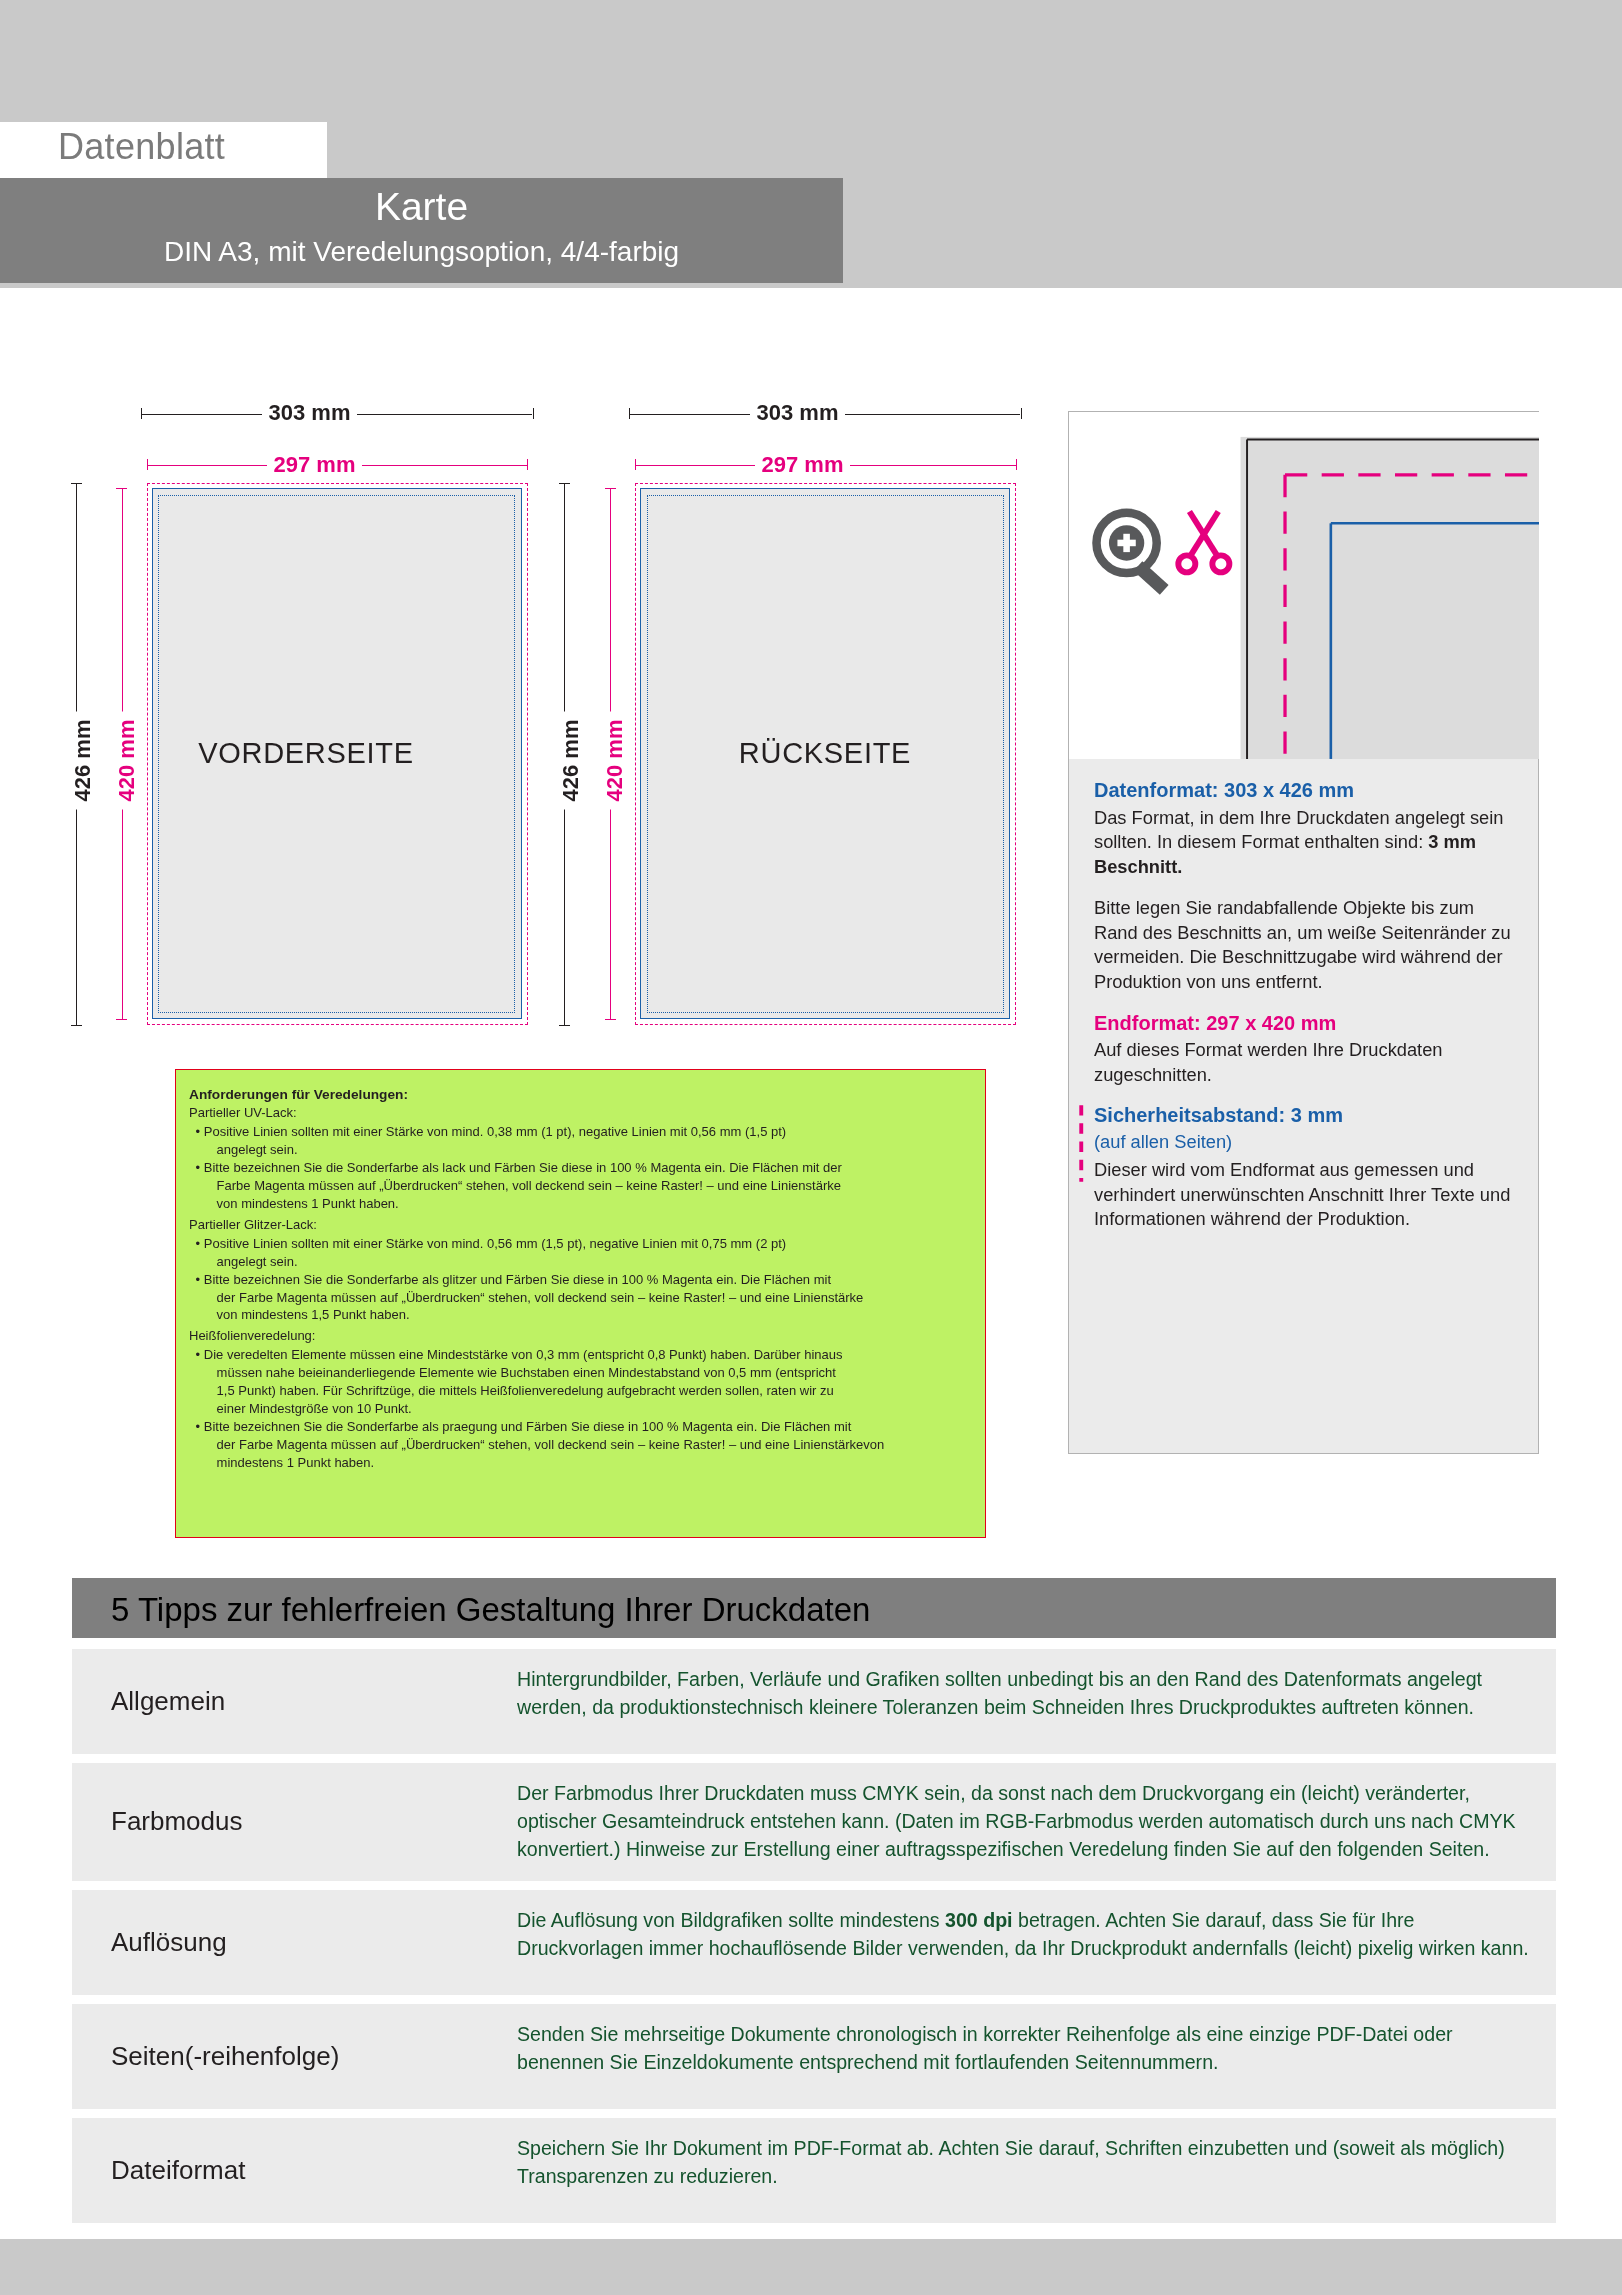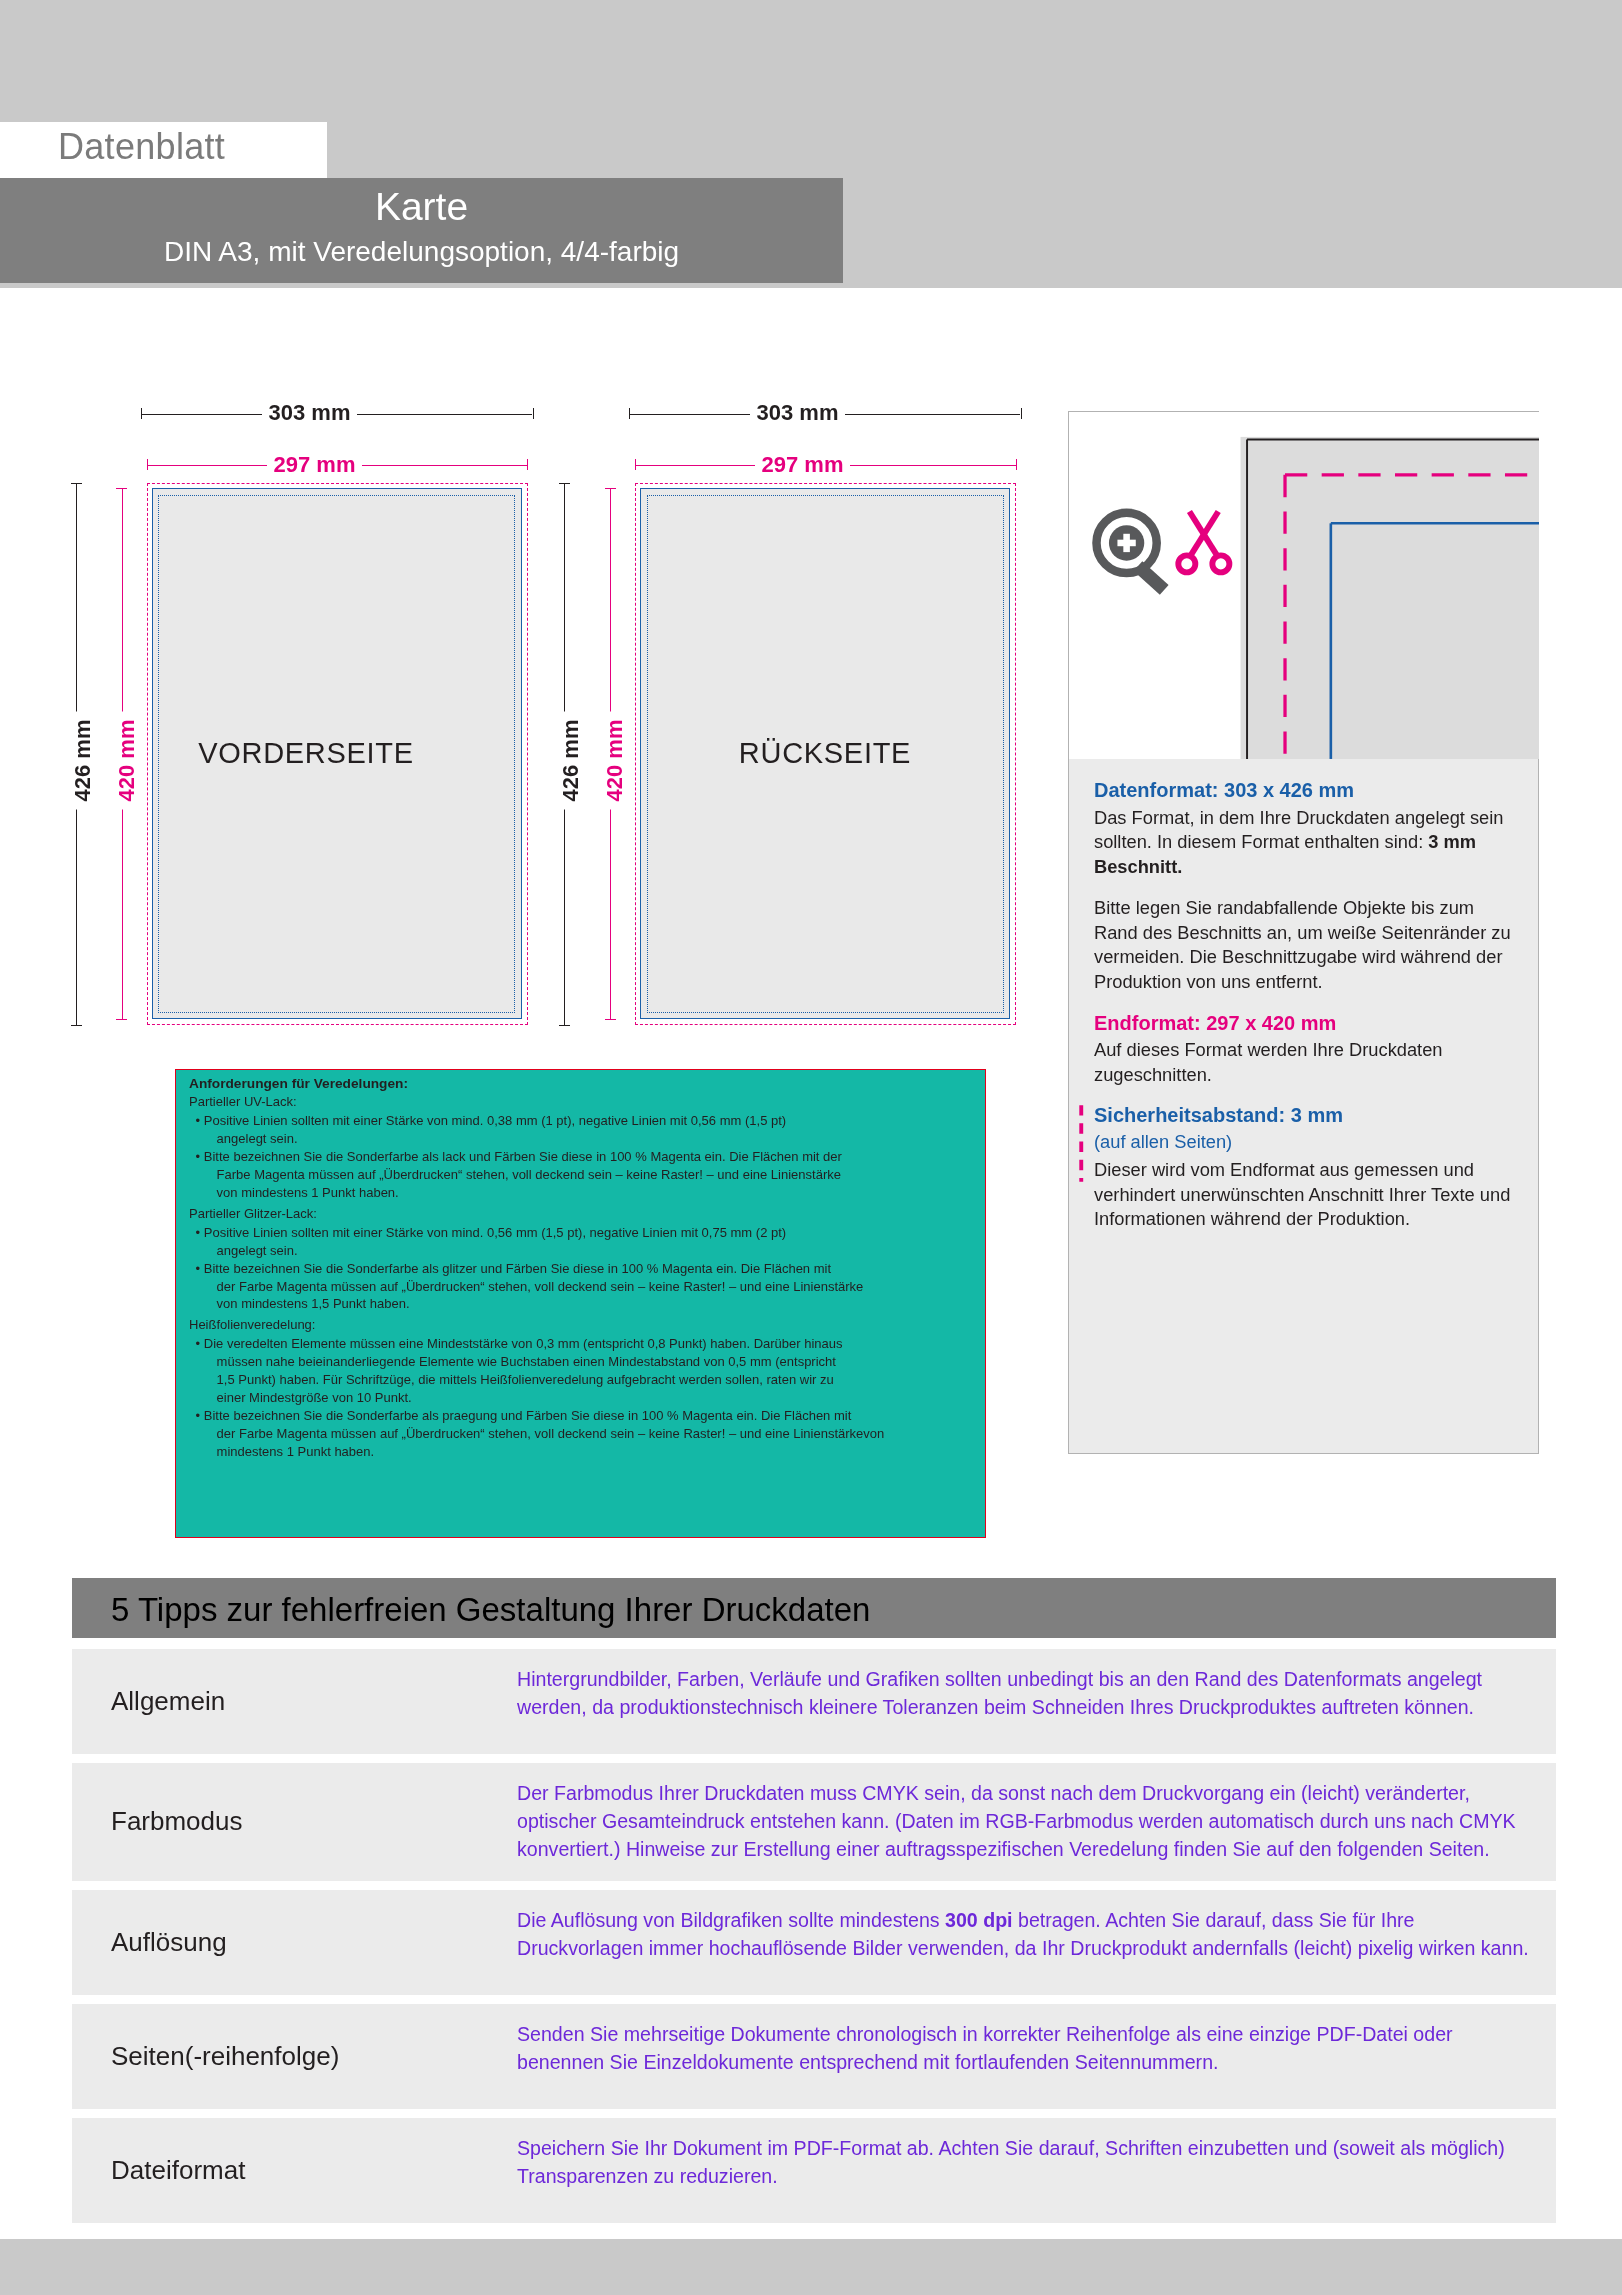--- a/index.html
+++ b/index.html
@@ -143,22 +143,22 @@
   }
   .dimlabel-v.magenta { color: #e5007e; }
 
   
   .notebox {
     position: absolute;
     left: 175px; top: 1069px;
     width: 811px; height: 469px;
     border: 1.3px solid #e2001a;
     box-sizing: border-box;
-    background: #14b8a6;
-    padding: 3px 13px;
+    background: #bef264;
+    padding: 14px 13px;
   }
   .notebox h4 {
     margin: 2.6px 0 1.3px 0;
     font-size: 13.7px;
     font-weight: bold;
   }
   .notebox .sect {
     font-size: 13px;
     margin: 3.9px 0 0 0;
   }
@@ -254,21 +254,21 @@
     padding-left: 39px;
     box-sizing: border-box;
     font-size: 26px;
     color: #231f20;
   }
   .tip-text {
     flex: 1;
     padding: 17px 22px 17px 0;
     font-size: 19.6px;
     line-height: 1.42;
-    color: #6d28d9;
+    color: #14532d;
   }
   .tip-text b { font-weight: bold; }
 </style>
 </head>
 <body>
 
 <div class="header-band"></div>
 <div class="datenblatt-tab"></div>
 <div class="datenblatt-text">Datenblatt</div>
 <div class="title-band"></div>

